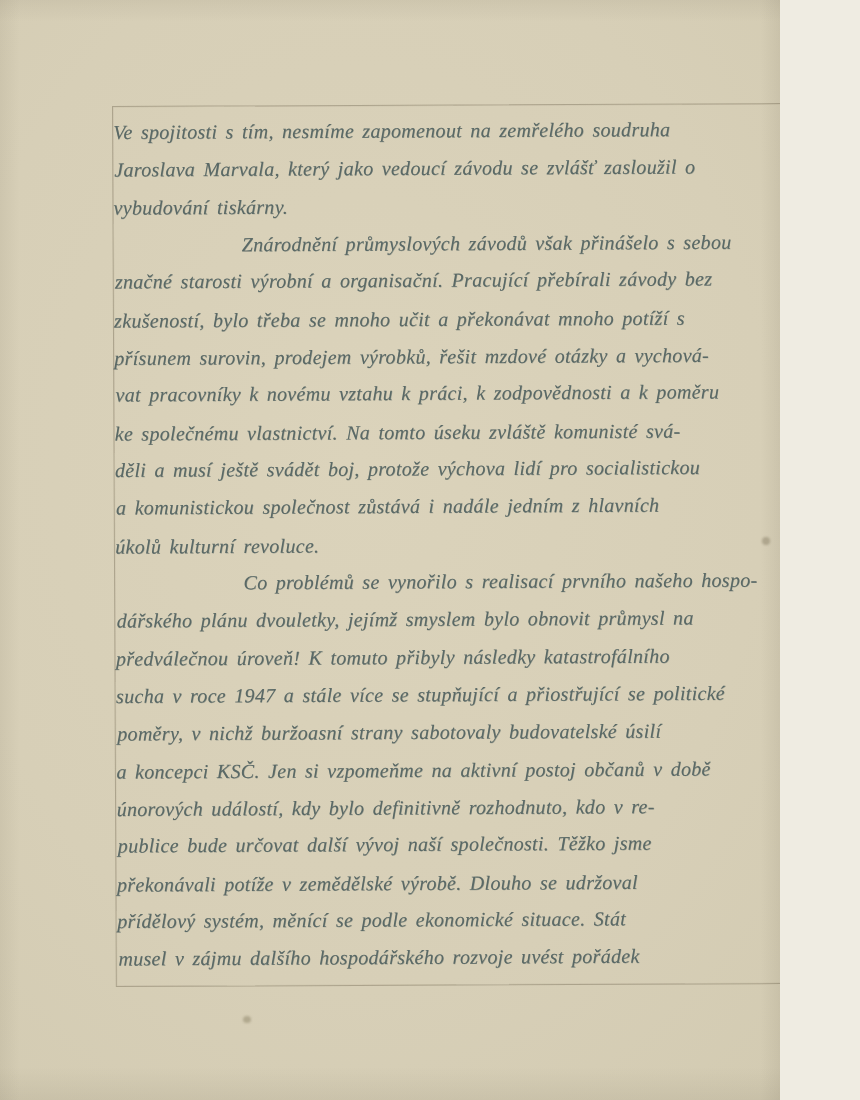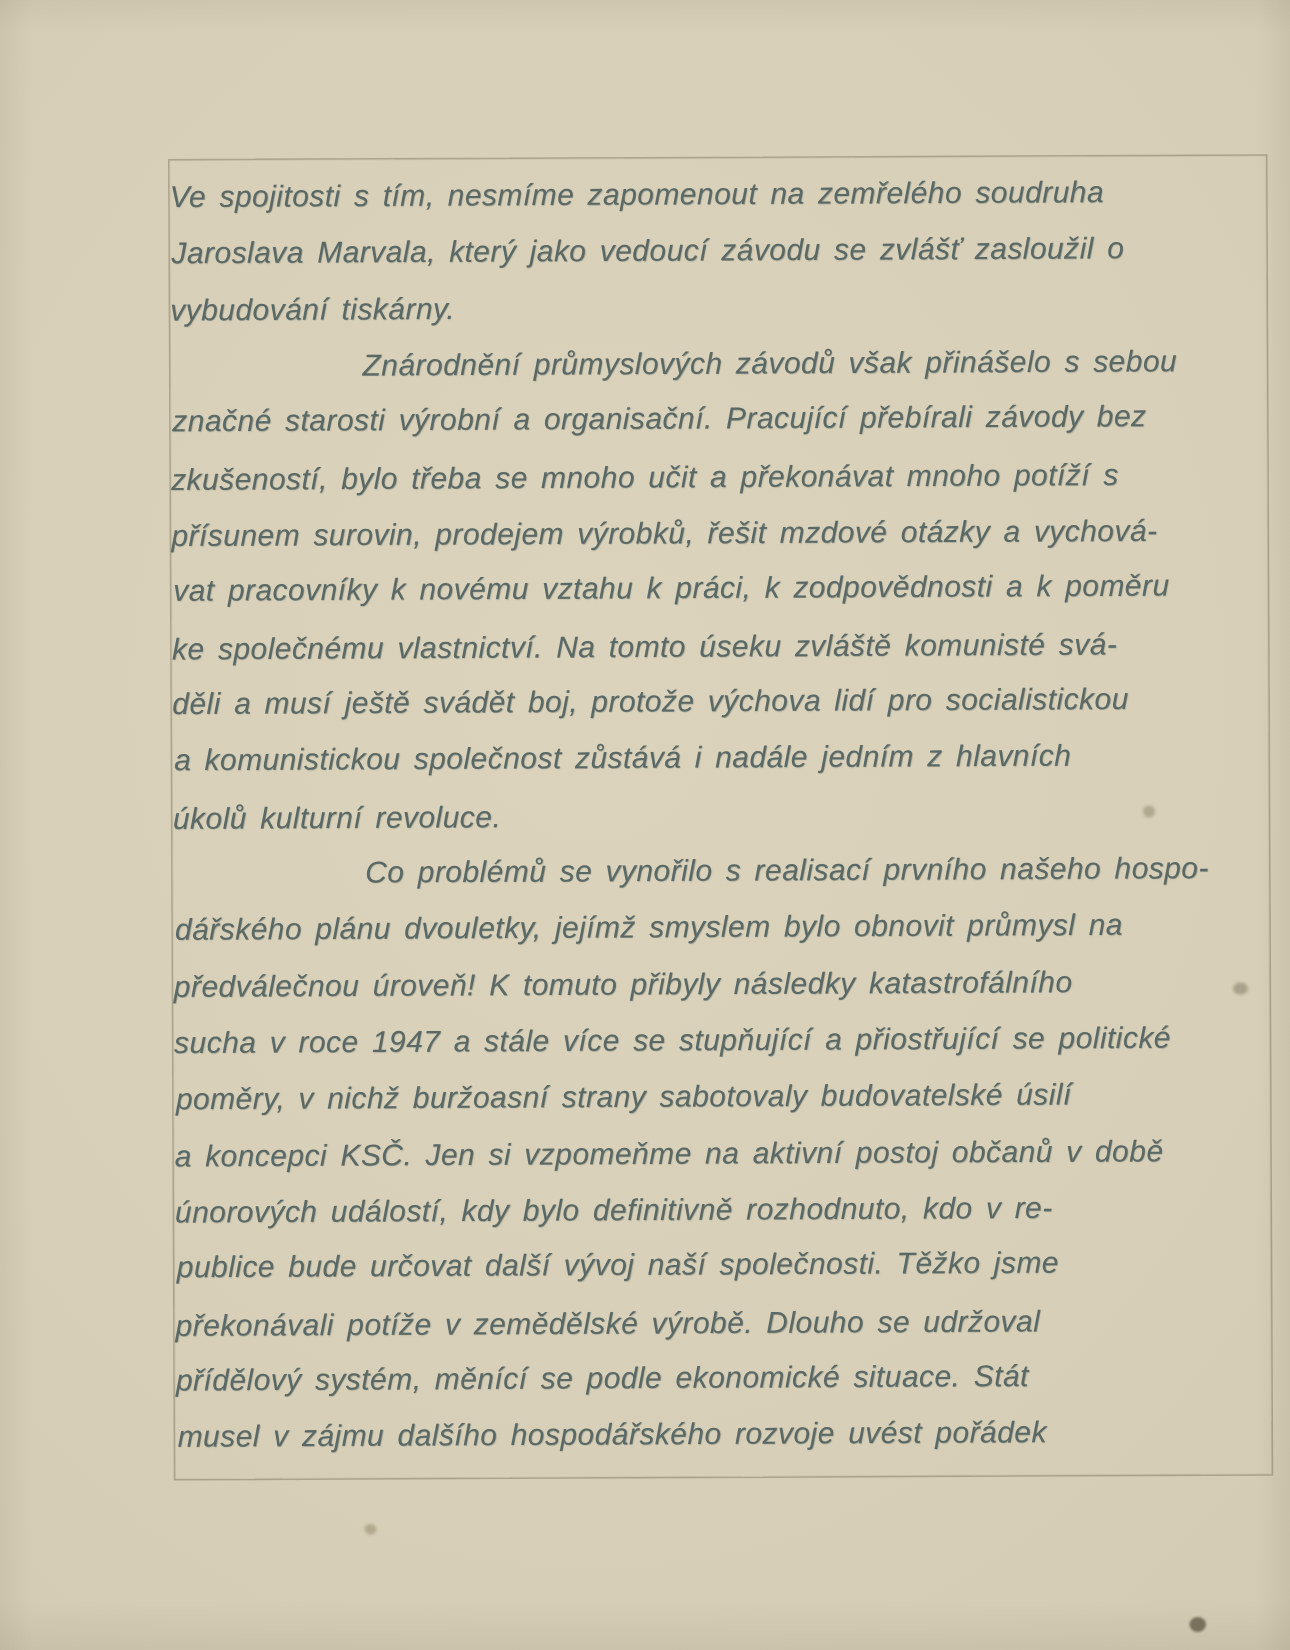--- a/index.html
+++ b/index.html
@@ -2,32 +2,32 @@
 <html><head>
 <meta charset="utf-8">
 <style>
   html, body {
     margin: 0;
     padding: 0;
     background: #efece2;
   }
   .scan {
     position: relative;
-    width: 860px;
+    width: 780px;
     height: 1100px;
     overflow: hidden;
     
     background:
       radial-gradient(130% 120% at 46% 42%,
         #dbd3bb 0%,
         #d7cfb7 40%,
         #d2cab1 68%,
         #cbc3aa 88%,
         #c3bca3 100%);
-    font-family: Liberation Sans, sans-serif;
+    font-family: Liberation Serif, serif;
   }
   
   .frame {
     position: absolute;
     left: 112px;
     top: 106px;
     width: 731px;
     height: 879px;
     border: 1px solid rgba(112, 103, 82, 0.42);
     box-shadow: inset 0 0 0 0.5px rgba(112, 103, 82, 0.12);

